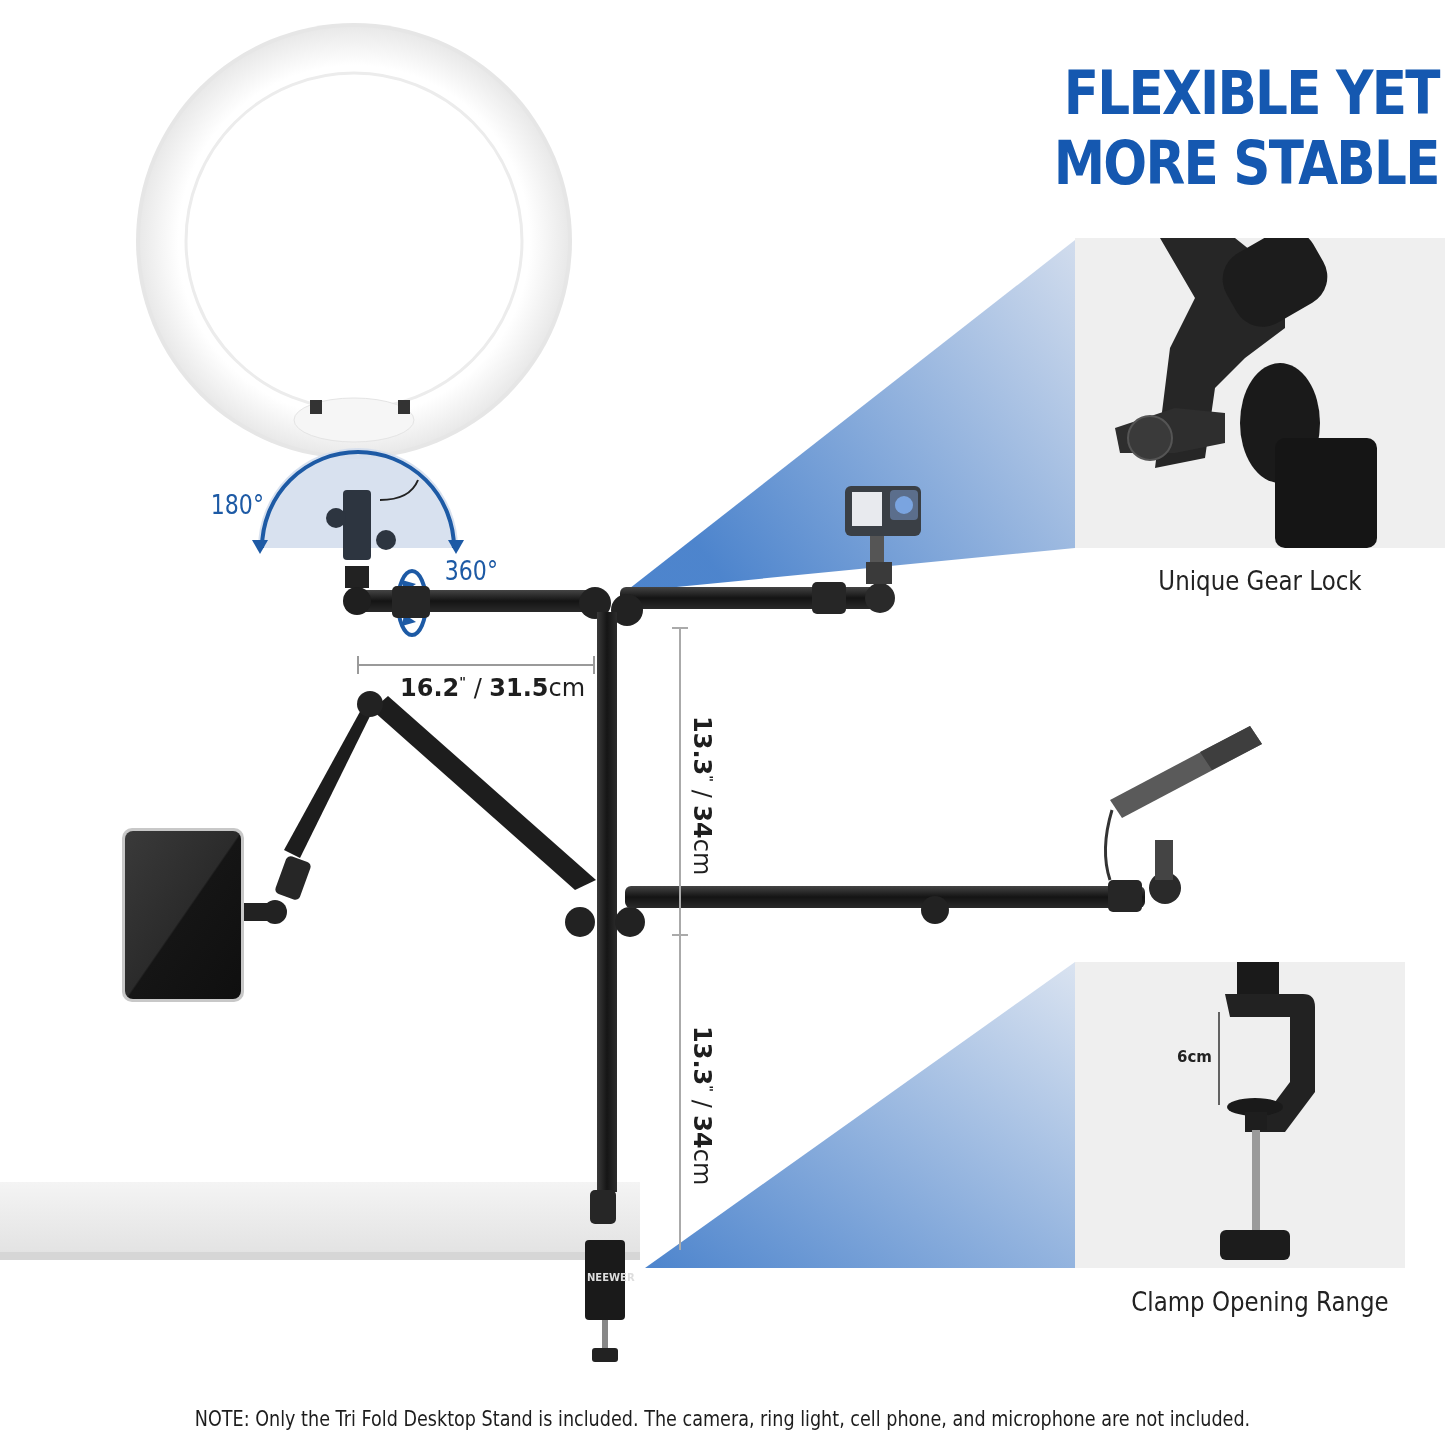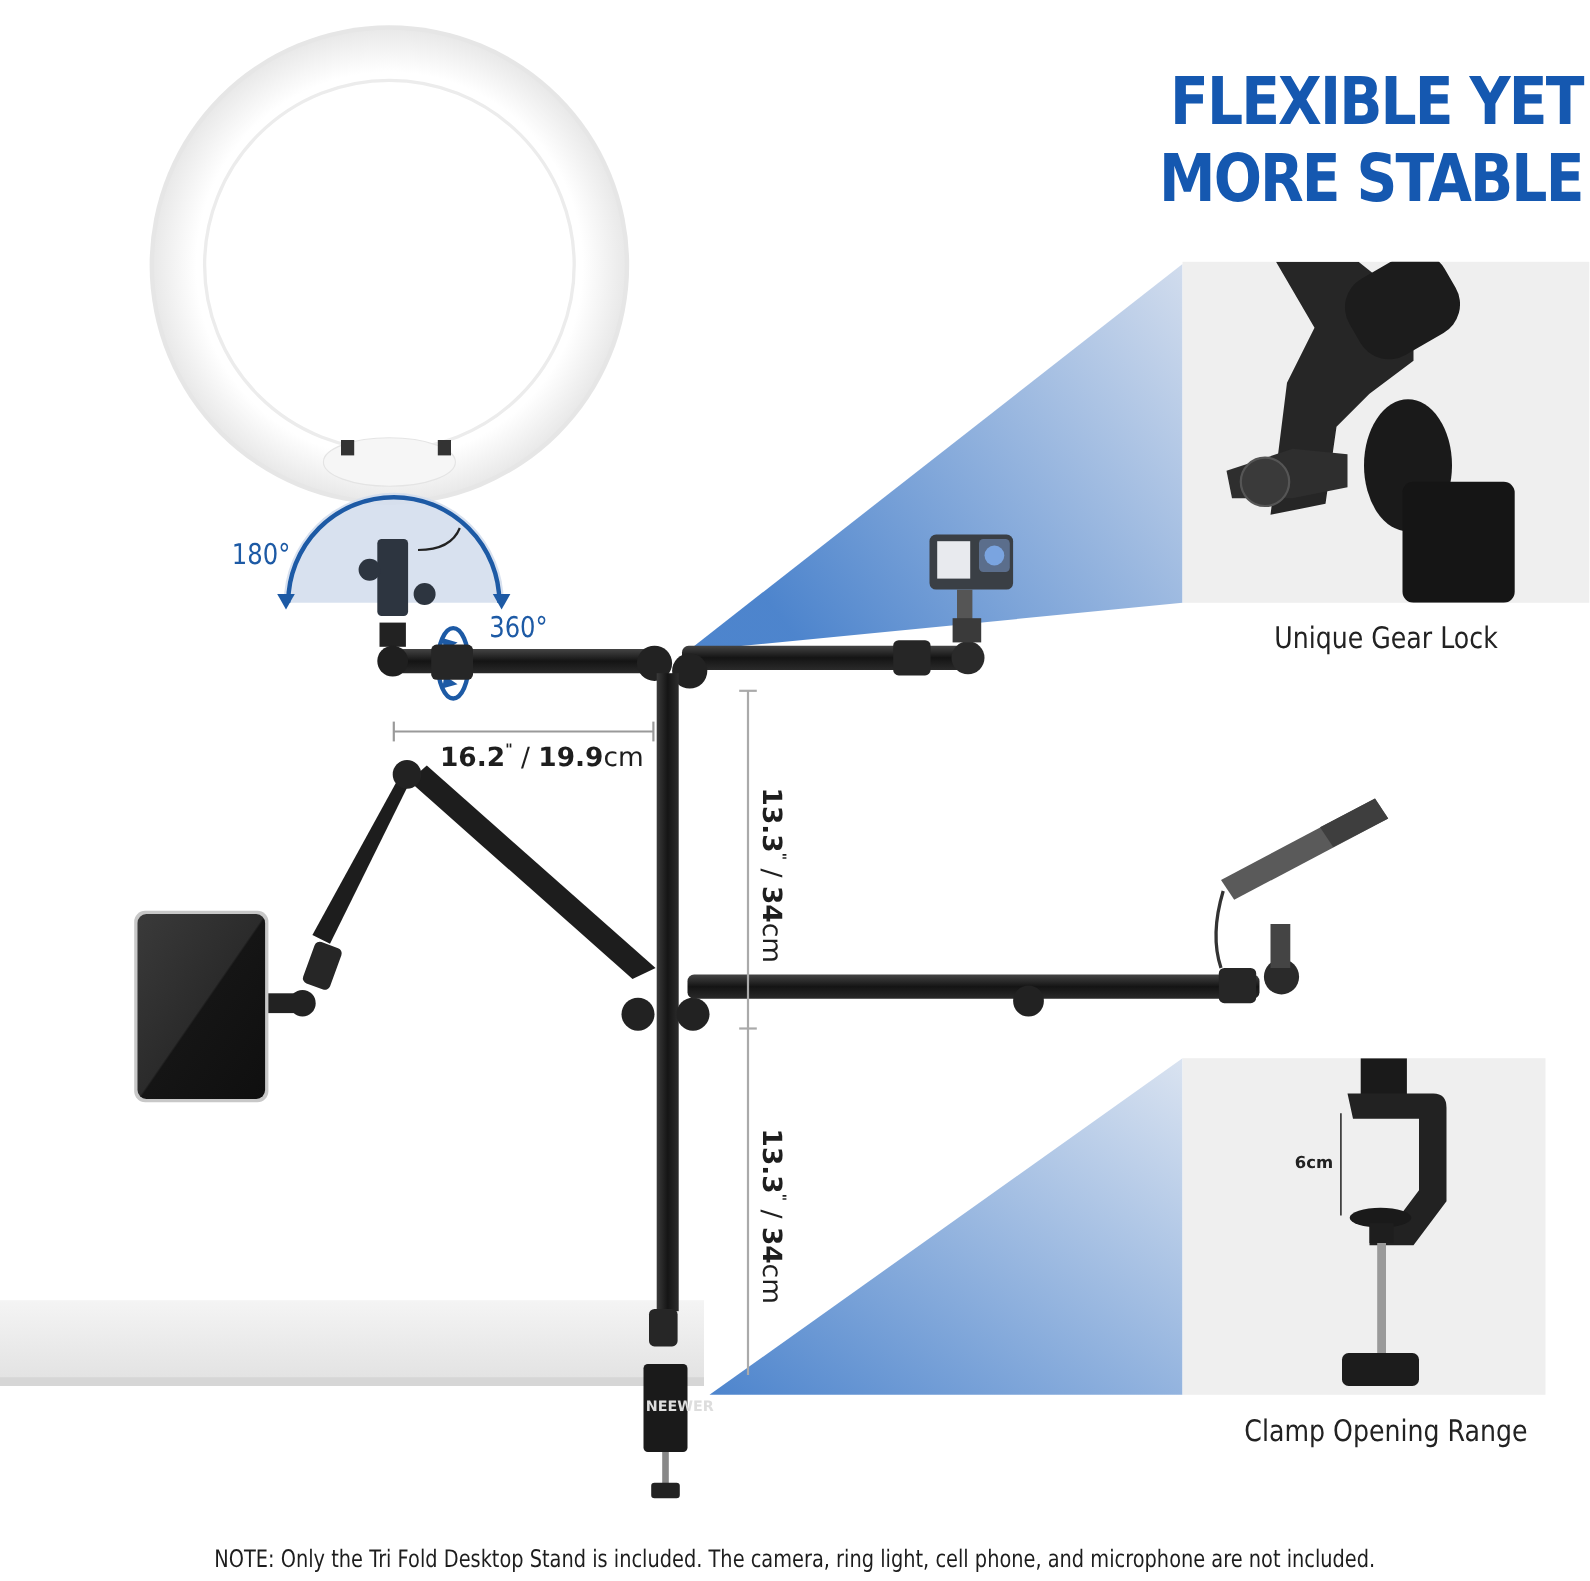--- a/index.html
+++ b/index.html
@@ -140,27 +140,27 @@
 
   <line x1="358" y1="665" x2="594" y2="665" stroke="#9a9a9a" stroke-width="2"></line>
   <line x1="358" y1="656" x2="358" y2="674" stroke="#9a9a9a" stroke-width="2"></line>
   <line x1="594" y1="656" x2="594" y2="674" stroke="#9a9a9a" stroke-width="2"></line>
   <line x1="680" y1="628" x2="680" y2="935" stroke="#aaaaaa" stroke-width="2"></line>
   <line x1="672" y1="628" x2="688" y2="628" stroke="#aaaaaa" stroke-width="2"></line>
   <line x1="680" y1="935" x2="680" y2="1250" stroke="#aaaaaa" stroke-width="2"></line>
   <line x1="672" y1="935" x2="688" y2="935" stroke="#aaaaaa" stroke-width="2"></line>
 </svg>
 
-<div class="abs" style="left:587px; top:1272px; font-size:13px; color:#ddd; font-weight:bold; letter-spacing:0px;">NEEWER</div>
+<div class="abs" style="left:587px; top:1272px; font-size:10px; color:#ddd; font-weight:bold; letter-spacing:0px;">NEEWER</div>
 
 <div class="abs angle" style="left:206px; top:490px;">180°</div>
 <div class="abs angle" style="left:440px; top:556px;">360°</div>
 
 <div class="abs dim-text" style="left:400px; top:674px;">
-  <b>16.2</b><b style="font-size:13px; vertical-align:top;">"</b><span> / </span><b>19.9</b><span>cm</span>
+  <b>16.2</b><b style="font-size:13px; vertical-align:top;">"</b><span> / </span><b>31.5</b><span>cm</span>
 </div>
 
 <div class="abs dim-text vtext" style="left:716px; top:716px;">
   <b>13.3</b><b style="font-size:13px; vertical-align:top;">"</b><span> / </span><b>34</b><span>cm</span>
 </div>
 
 <div class="abs dim-text vtext" style="left:716px; top:1026px;">
   <b>13.3</b><b style="font-size:13px; vertical-align:top;">"</b><span> / </span><b>34</b><span>cm</span>
 </div>
 

